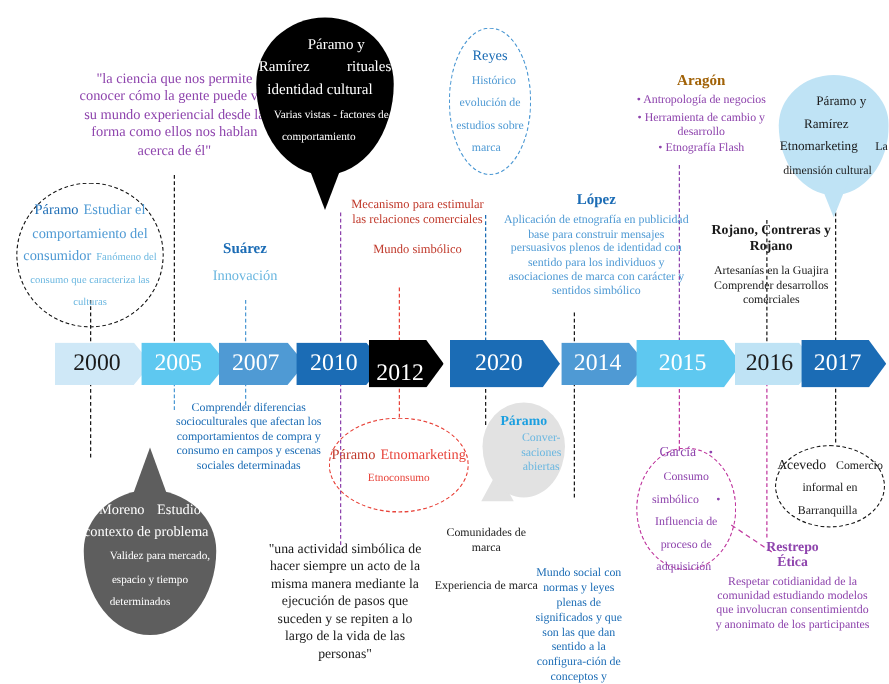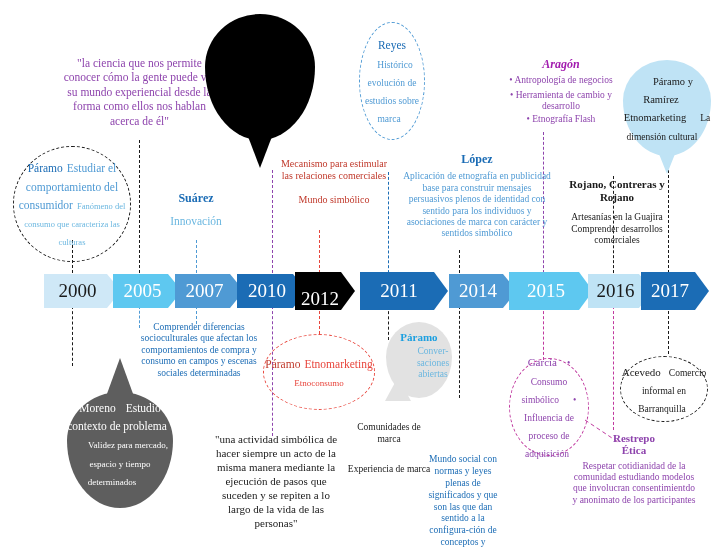--- a/index.html
+++ b/index.html
@@ -110,21 +110,21 @@
   <div class="arrow" style="left:175px;top:274px;width:69px;background:#4f9ad4;color:#ffffff;">
     <span>2007</span>
   </div>
   <div class="arrow" style="left:237px;top:274px;width:70px;background:#1b6cb5;color:#ffffff;">
     <span>2010</span>
   </div>
   <div class="arrow" style="left:295px;top:272px;width:60px;height:38px;background:#000000;color:#ffffff;align-items:flex-end;">
     <span>2012</span>
   </div>
   <div class="arrow" style="left:360px;top:272px;width:88px;height:38px;background:#1b6cb5;color:#ffffff;">
-    <span>2011</span>
+    <span>2020</span>
   </div>
   <div class="arrow" style="left:449px;top:274px;width:68px;background:#4f9ad4;color:#ffffff;">
     <span>2014</span>
   </div>
   <div class="arrow" style="left:509px;top:272px;width:84px;height:38px;background:#5ec8f0;color:#ffffff;">
     <span>2015</span>
   </div>
   <div class="arrow" style="left:588px;top:274px;width:65px;background:#bfe3f5;color:#1a1a1a;">
     <span>2016</span>
   </div>
@@ -143,20 +143,25 @@
       <span class="ttl" style="font-size:11.5px;color:#1b6cb5;">Páramo</span>
       <span class="sub" style="font-size:11.5px;color:#4f9ad4;">Estudiar el comportamiento del consumidor</span>
       <span class="sub" style="font-size:8.5px;color:#6bb7e0;margin-top:2px;">Fanómeno del consumo que caracteriza las culturas</span>
     </div>
   </div>
 
   <div class="pin tip" style="left:205px;top:14px;width:110px;height:126px;background:#000000;">
     <span style="content:'';position:absolute;left:50%;top:112px;transform:translateX(-50%);
                  width:0;height:0;border-left:16px solid transparent;border-right:16px solid transparent;
                  border-top:42px solid #000000;"></span>
+    <div class="pin-content" style="top:12px;">
+      <span class="ttl" style="font-size:12px;color:#ffffff;padding:0 18px;">Páramo y Ramírez</span>
+      <span class="ttl" style="font-size:12px;color:#ffffff;margin-top:9px;padding:0 8px;">rituales identidad cultural</span>
+      <span class="sub" style="font-size:9px;color:#ffffff;margin-top:8px;padding:0 10px;">Varias vistas - factores de comportamiento</span>
+    </div>
   </div>
 
   <div class="tb" style="left:279px;top:158px;width:110px;font-size:10px;color:#c0392b;line-height:1.22;">
     <span class="sub">Mecanismo para estimular las relaciones comerciales</span>
     <span class="sub" style="margin-top:12px;">Mundo simbólico</span>
   </div>
 
   <div class="tb" style="left:150px;top:192px;width:92px;">
     <span class="ttl" style="font-size:12px;color:#1b6cb5;">Suárez</span>
     <span class="sub" style="font-size:11.5px;color:#6bb7e0;margin-top:10px;">Innovación</span>
@@ -168,21 +173,21 @@
       <span class="sub" style="font-size:9.5px;color:#4f9ad4;margin-top:5px;padding:0 6px;">Histórico evolución de estudios sobre marca</span>
     </div>
   </div>
 
   <div class="tb" style="left:403px;top:153px;width:148px;">
     <span class="ttl" style="font-size:12px;color:#1b6cb5;">López</span>
     <span class="sub" style="font-size:9.5px;color:#4f9ad4;margin-top:5px;line-height:1.2;">Aplicación de etnografía en publicidad base para construir mensajes persuasivos plenos de identidad con sentido para los individuos y asociaciones de marca con carácter y sentidos simbólico</span>
   </div>
 
   <div class="tb" style="left:497px;top:58px;width:128px;">
-    <span class="ttl" style="font-size:12px;color:#a21caf;font-style:italic;">Aragón</span>
+    <span class="ttl" style="font-size:12px;color:#a16207;">Aragón</span>
     <span class="sub" style="font-size:9.5px;color:#8e44ad;margin-top:4px;line-height:1.2;">• Antropología de negocios</span>
     <span class="sub" style="font-size:9.5px;color:#8e44ad;margin-top:3px;line-height:1.2;">• Herramienta de cambio y desarrollo</span>
     <span class="sub" style="font-size:9.5px;color:#8e44ad;margin-top:1px;line-height:1.2;">• Etnografía Flash</span>
   </div>
 
   <div class="tb" style="left:553px;top:178px;width:128px;">
     <span class="ttl" style="font-size:11px;color:#1a1a1a;line-height:1.2;">Rojano, Contreras y Rojano</span>
     <span class="sub" style="font-size:9.5px;color:#1a1a1a;margin-top:8px;line-height:1.2;">Artesanías en la Guajira Comprender desarrollos comerciales</span>
   </div>
 

